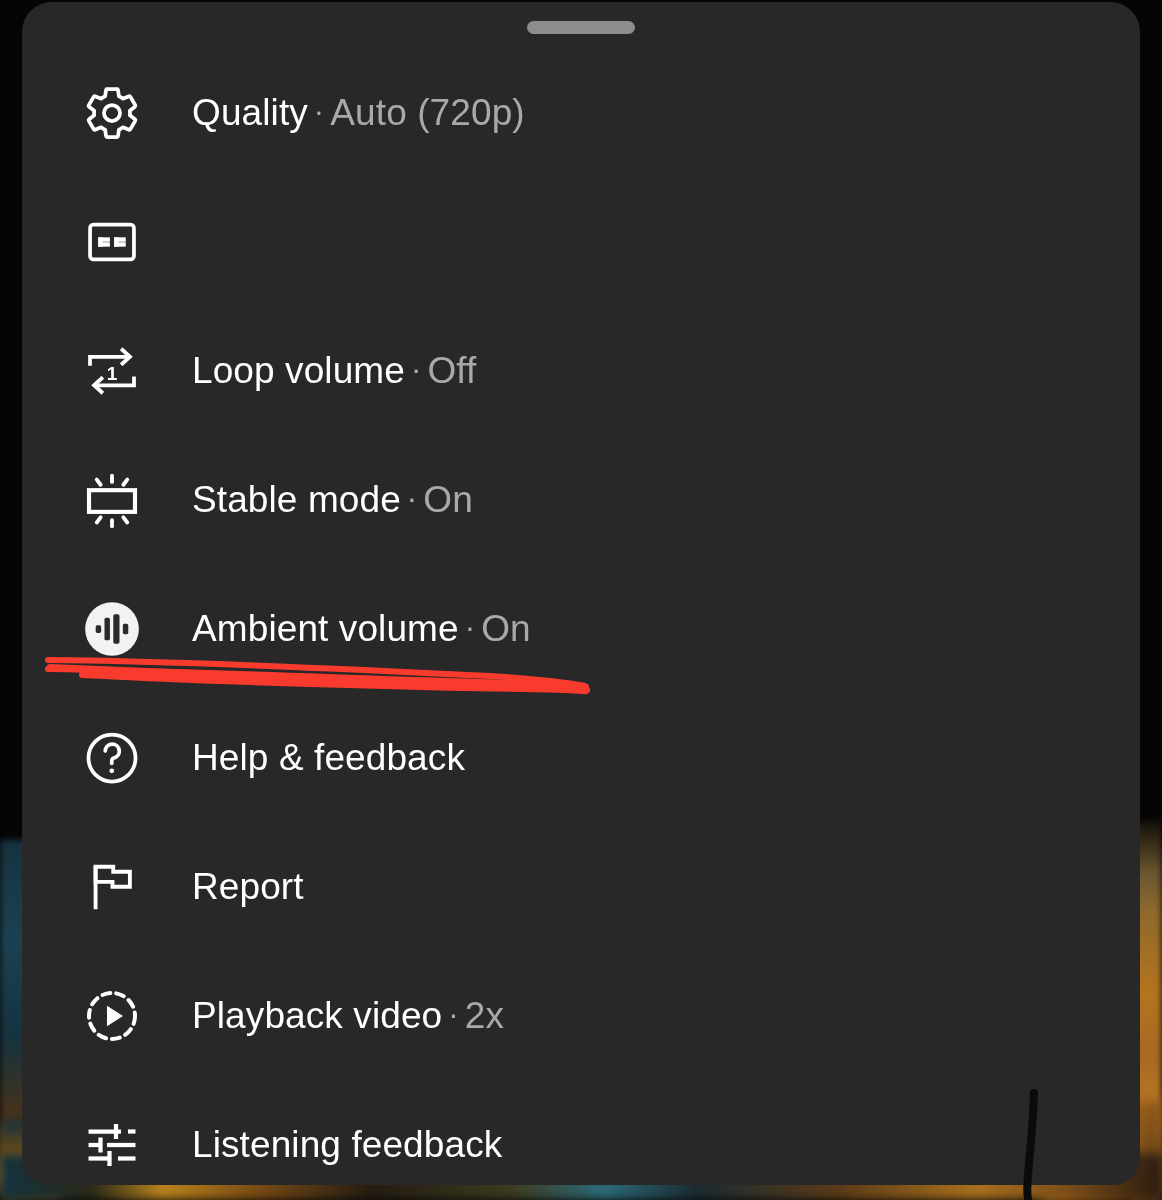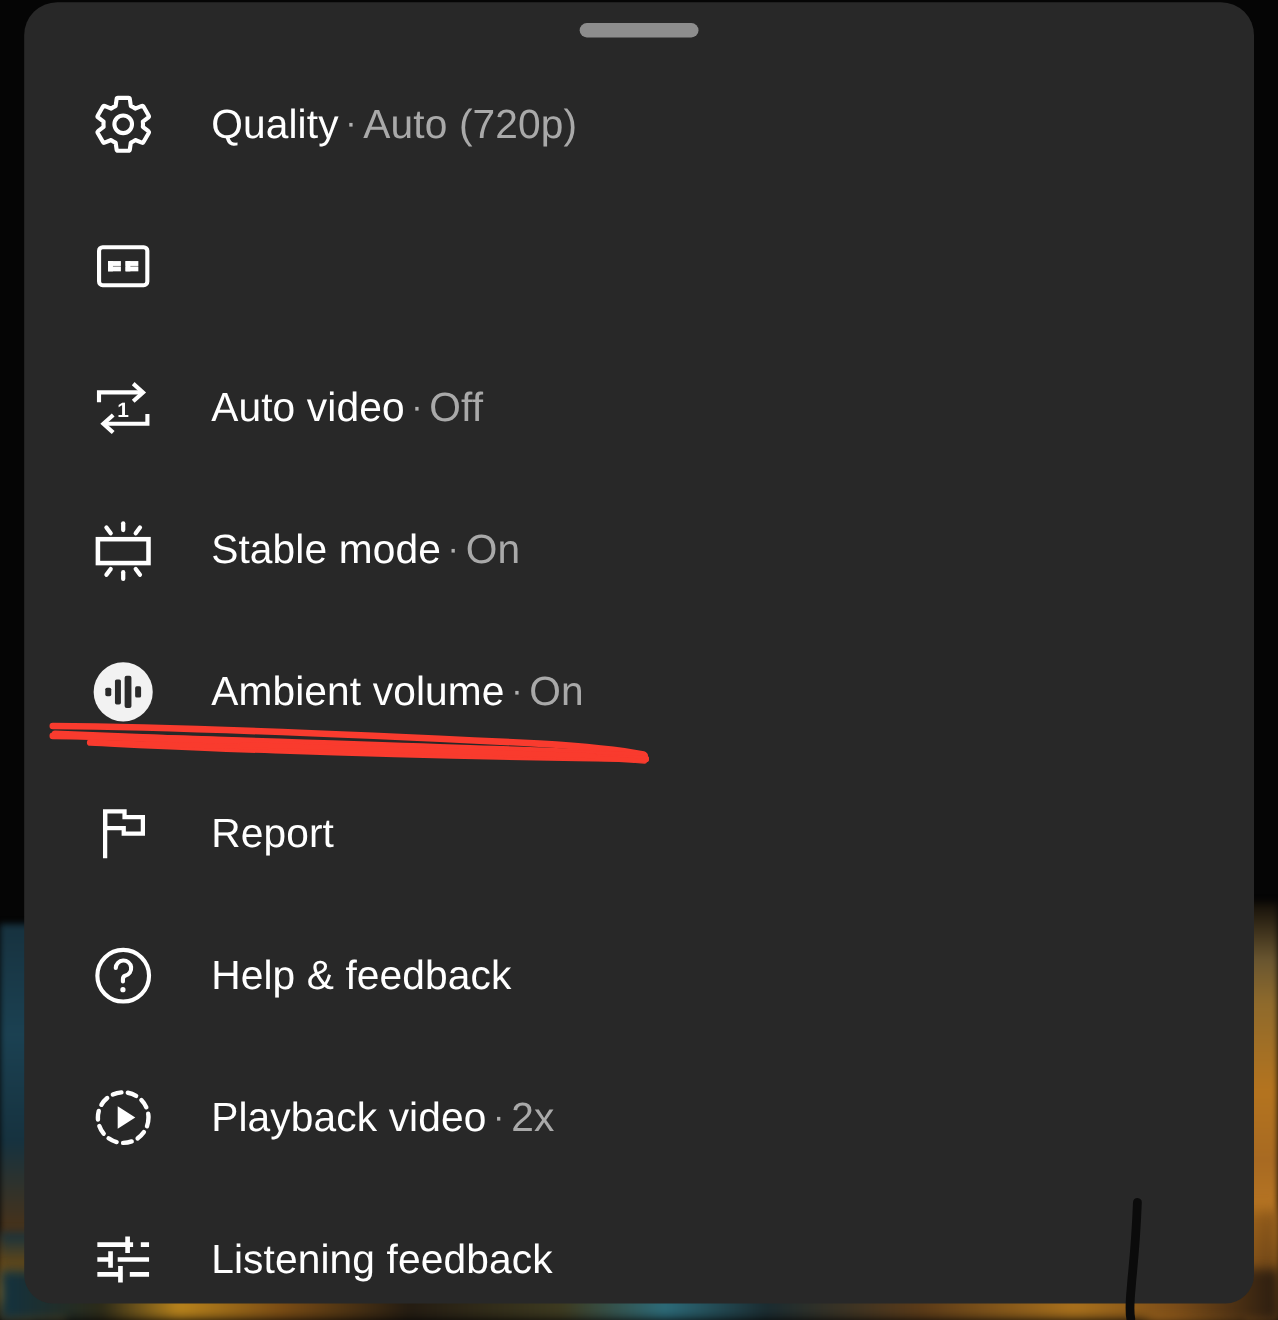--- a/index.html
+++ b/index.html
@@ -198,21 +198,21 @@
       <div class="row-icon">
         <svg width="60" height="60" viewBox="0 0 24 24" fill="none" stroke="#ffffff" stroke-width="1.5" stroke-linecap="square">
           <path d="M3.2 9.1V6.3h15.2"></path>
           <path d="M16.2 3.6l3.0 2.7-3.0 2.7"></path>
           <path d="M20.8 14.9v2.8H5.6"></path>
           <path d="M7.8 20.4l-3.0-2.7 3.0-2.7"></path>
           <text x="12" y="15.4" font-family="Liberation Sans, sans-serif" font-size="7.6" font-weight="bold" fill="#ffffff" stroke="none" text-anchor="middle">1</text>
         </svg>
       </div>
       <div class="row-text">
-        <span>Auto video</span><span class="sep">·</span><span class="val">Off</span>
+        <span>Loop volume</span><span class="sep">·</span><span class="val">Off</span>
       </div>
     </div>
 
     <div class="row">
       <div class="row-icon">
         <svg width="62" height="62" viewBox="0 0 24 24" fill="none" stroke="#ffffff" stroke-width="1.5" stroke-linecap="round">
           <rect x="3.1" y="8.2" width="17.8" height="8.4" stroke-width="1.6"></rect>
           <path d="M12 2.6v2.4"></path>
           <path d="M6.1 4.1l1.5 2.0"></path>
           <path d="M17.9 4.1l-1.5 2.0"></path>
@@ -236,40 +236,40 @@
           <rect x="16.2" y="10.0" width="2.1" height="4.0" rx="0.6" fill="#2a2a2a"></rect>
         </svg>
       </div>
       <div class="row-text">
         <span>Ambient volume</span><span class="sep">·</span><span class="val">On</span>
       </div>
     </div>
 
     <div class="row">
       <div class="row-icon">
-        <svg width="58" height="58" viewBox="0 0 24 24" fill="none" stroke="#ffffff" stroke-width="1.6" stroke-linejoin="miter">
-          <path d="M5.2 3.2v18.0"></path>
-          <path d="M5.2 3.6h7.3v2.1h6.9v6.2H12.2V9.9H5.2z"></path>
-        </svg>
-      </div>
-      <div class="row-text">
-        <span>Report</span><span class="sep"></span><span class="val"></span>
-      </div>
-    </div>
-
-    <div class="row">
-      <div class="row-icon">
         <svg width="60" height="60" viewBox="0 0 24 24" fill="none" stroke="#ffffff" stroke-width="1.5">
           <circle cx="12" cy="12" r="9.4"></circle>
           <path d="M9.3 9.2a2.8 2.8 0 1 1 3.4 2.8c-0.6 0.2-0.8 0.7-0.8 1.3v0.8" stroke-linecap="round"></path>
           <circle cx="11.9" cy="17.1" r="0.95" fill="#ffffff" stroke="none"></circle>
         </svg>
       </div>
       <div class="row-text">
         <span>Help &amp; feedback</span><span class="sep"></span><span class="val"></span>
+      </div>
+    </div>
+
+    <div class="row">
+      <div class="row-icon">
+        <svg width="58" height="58" viewBox="0 0 24 24" fill="none" stroke="#ffffff" stroke-width="1.6" stroke-linejoin="miter">
+          <path d="M5.2 3.2v18.0"></path>
+          <path d="M5.2 3.6h7.3v2.1h6.9v6.2H12.2V9.9H5.2z"></path>
+        </svg>
+      </div>
+      <div class="row-text">
+        <span>Report</span><span class="sep"></span><span class="val"></span>
       </div>
     </div>
 
     <div class="row">
       <div class="row-icon">
         <svg width="60" height="60" viewBox="0 0 24 24" fill="none">
           <circle cx="12" cy="12" r="9.2" stroke="#ffffff" stroke-width="1.6" stroke-dasharray="3.2 2.4" stroke-linecap="round"></circle>
           <path d="M10.0 7.9l6.4 4.1-6.4 4.1z" fill="#ffffff"></path>
         </svg>
       </div>

